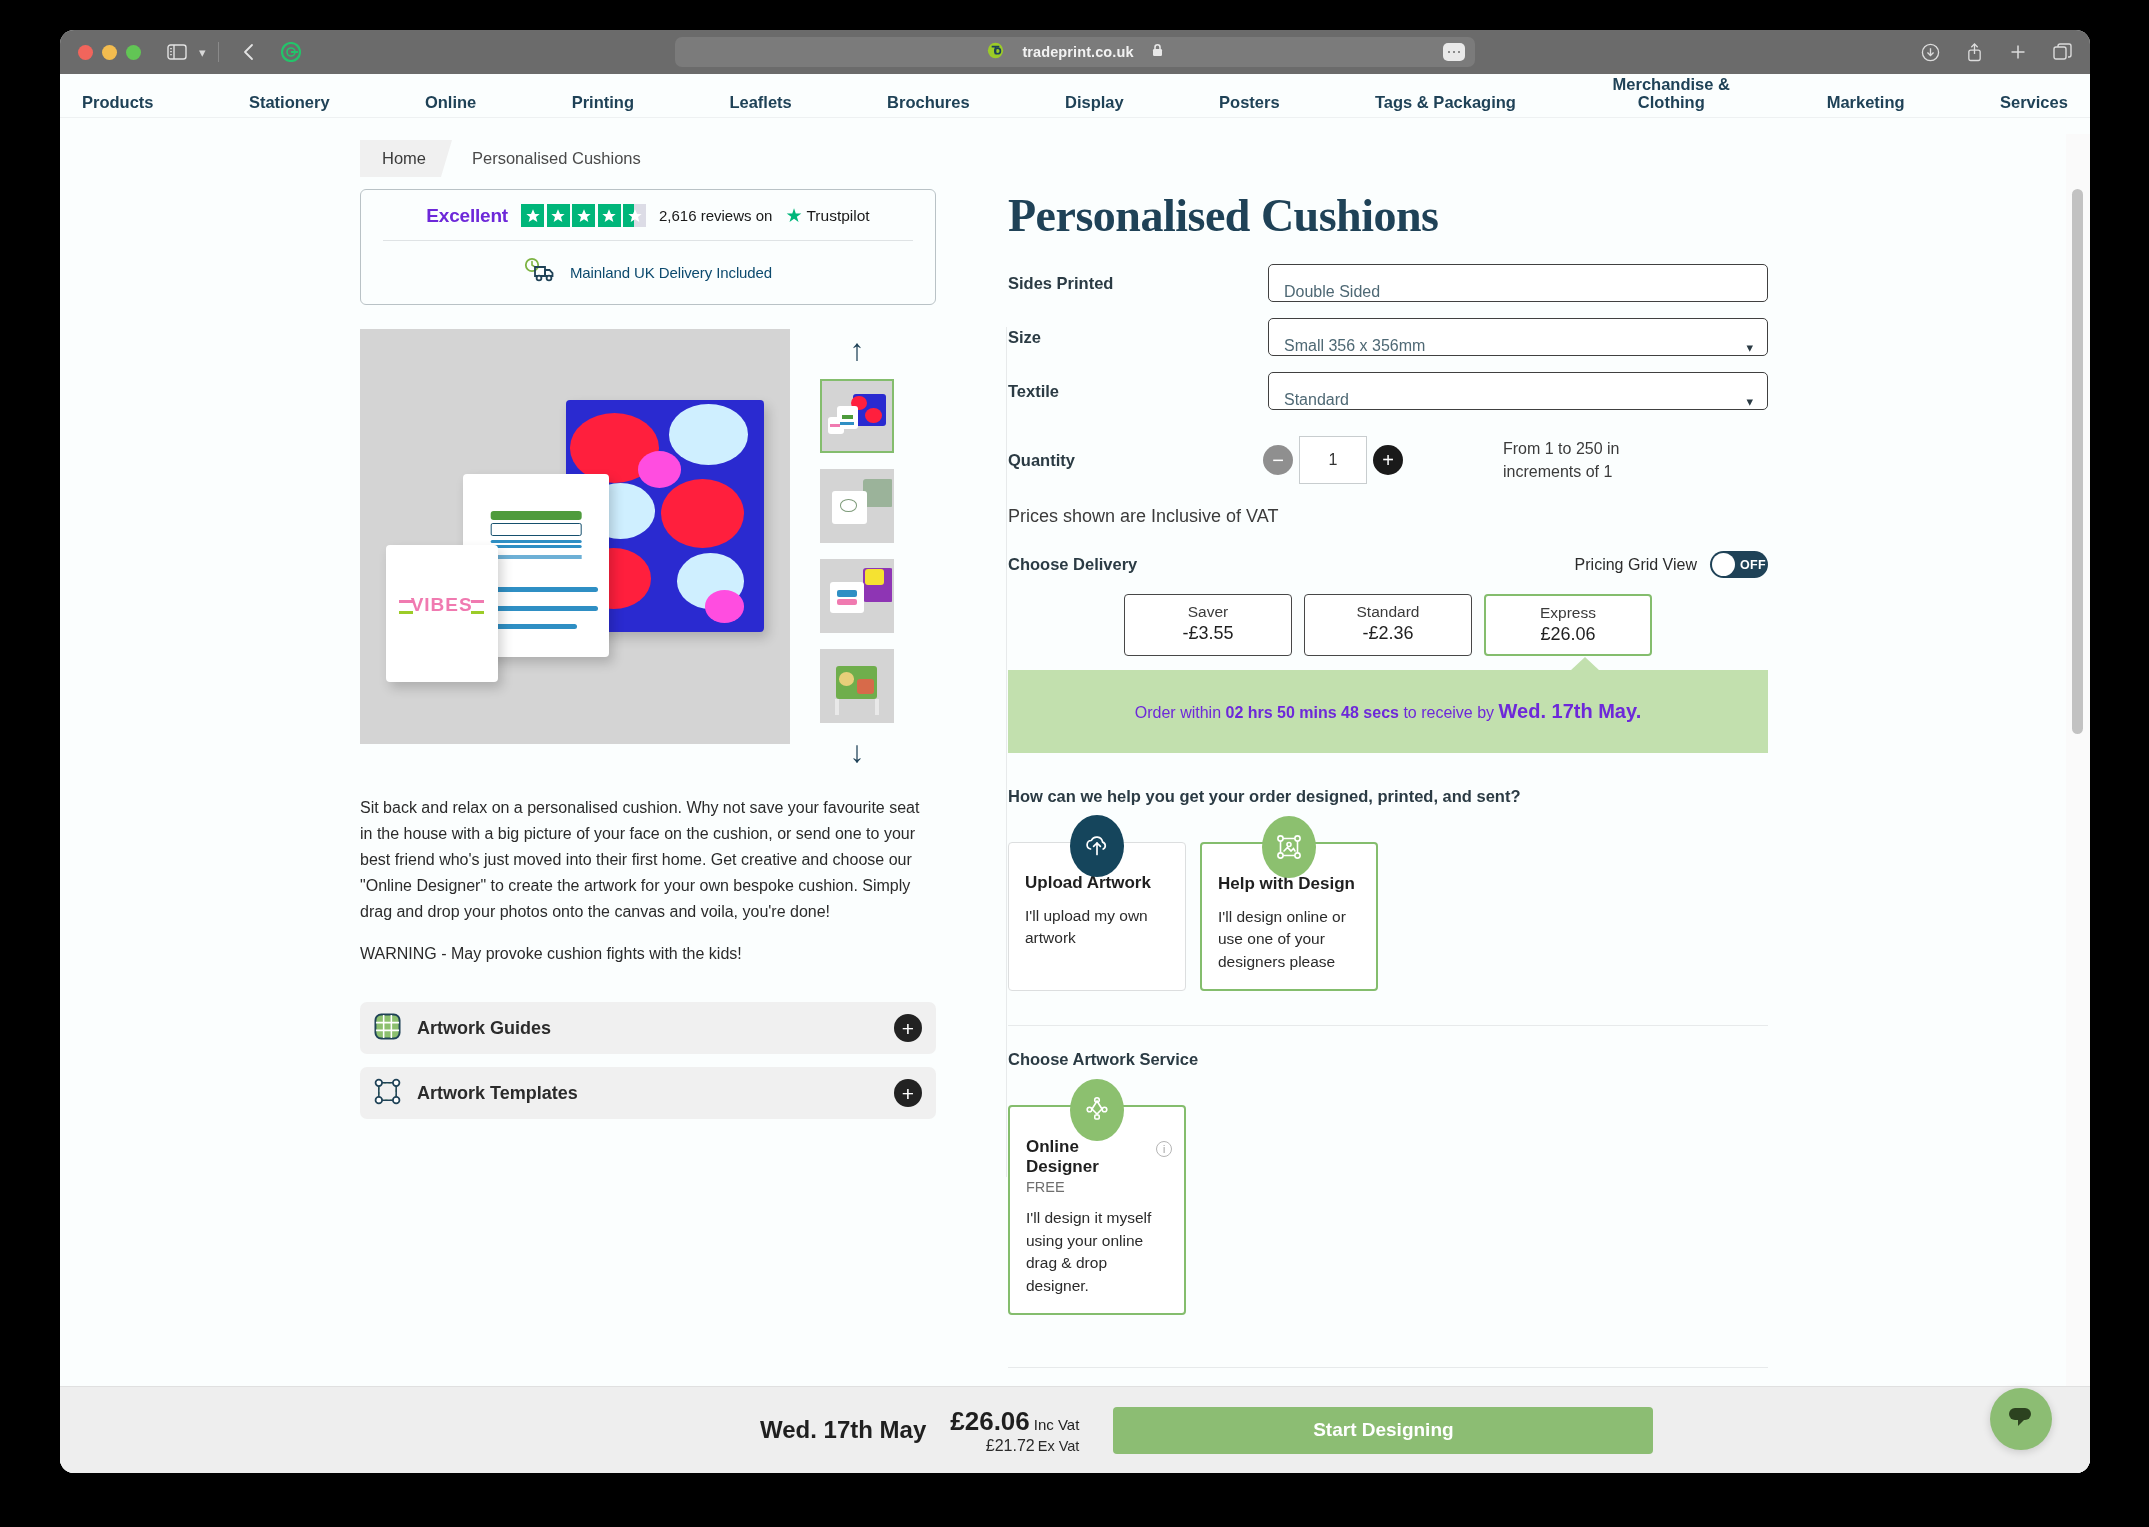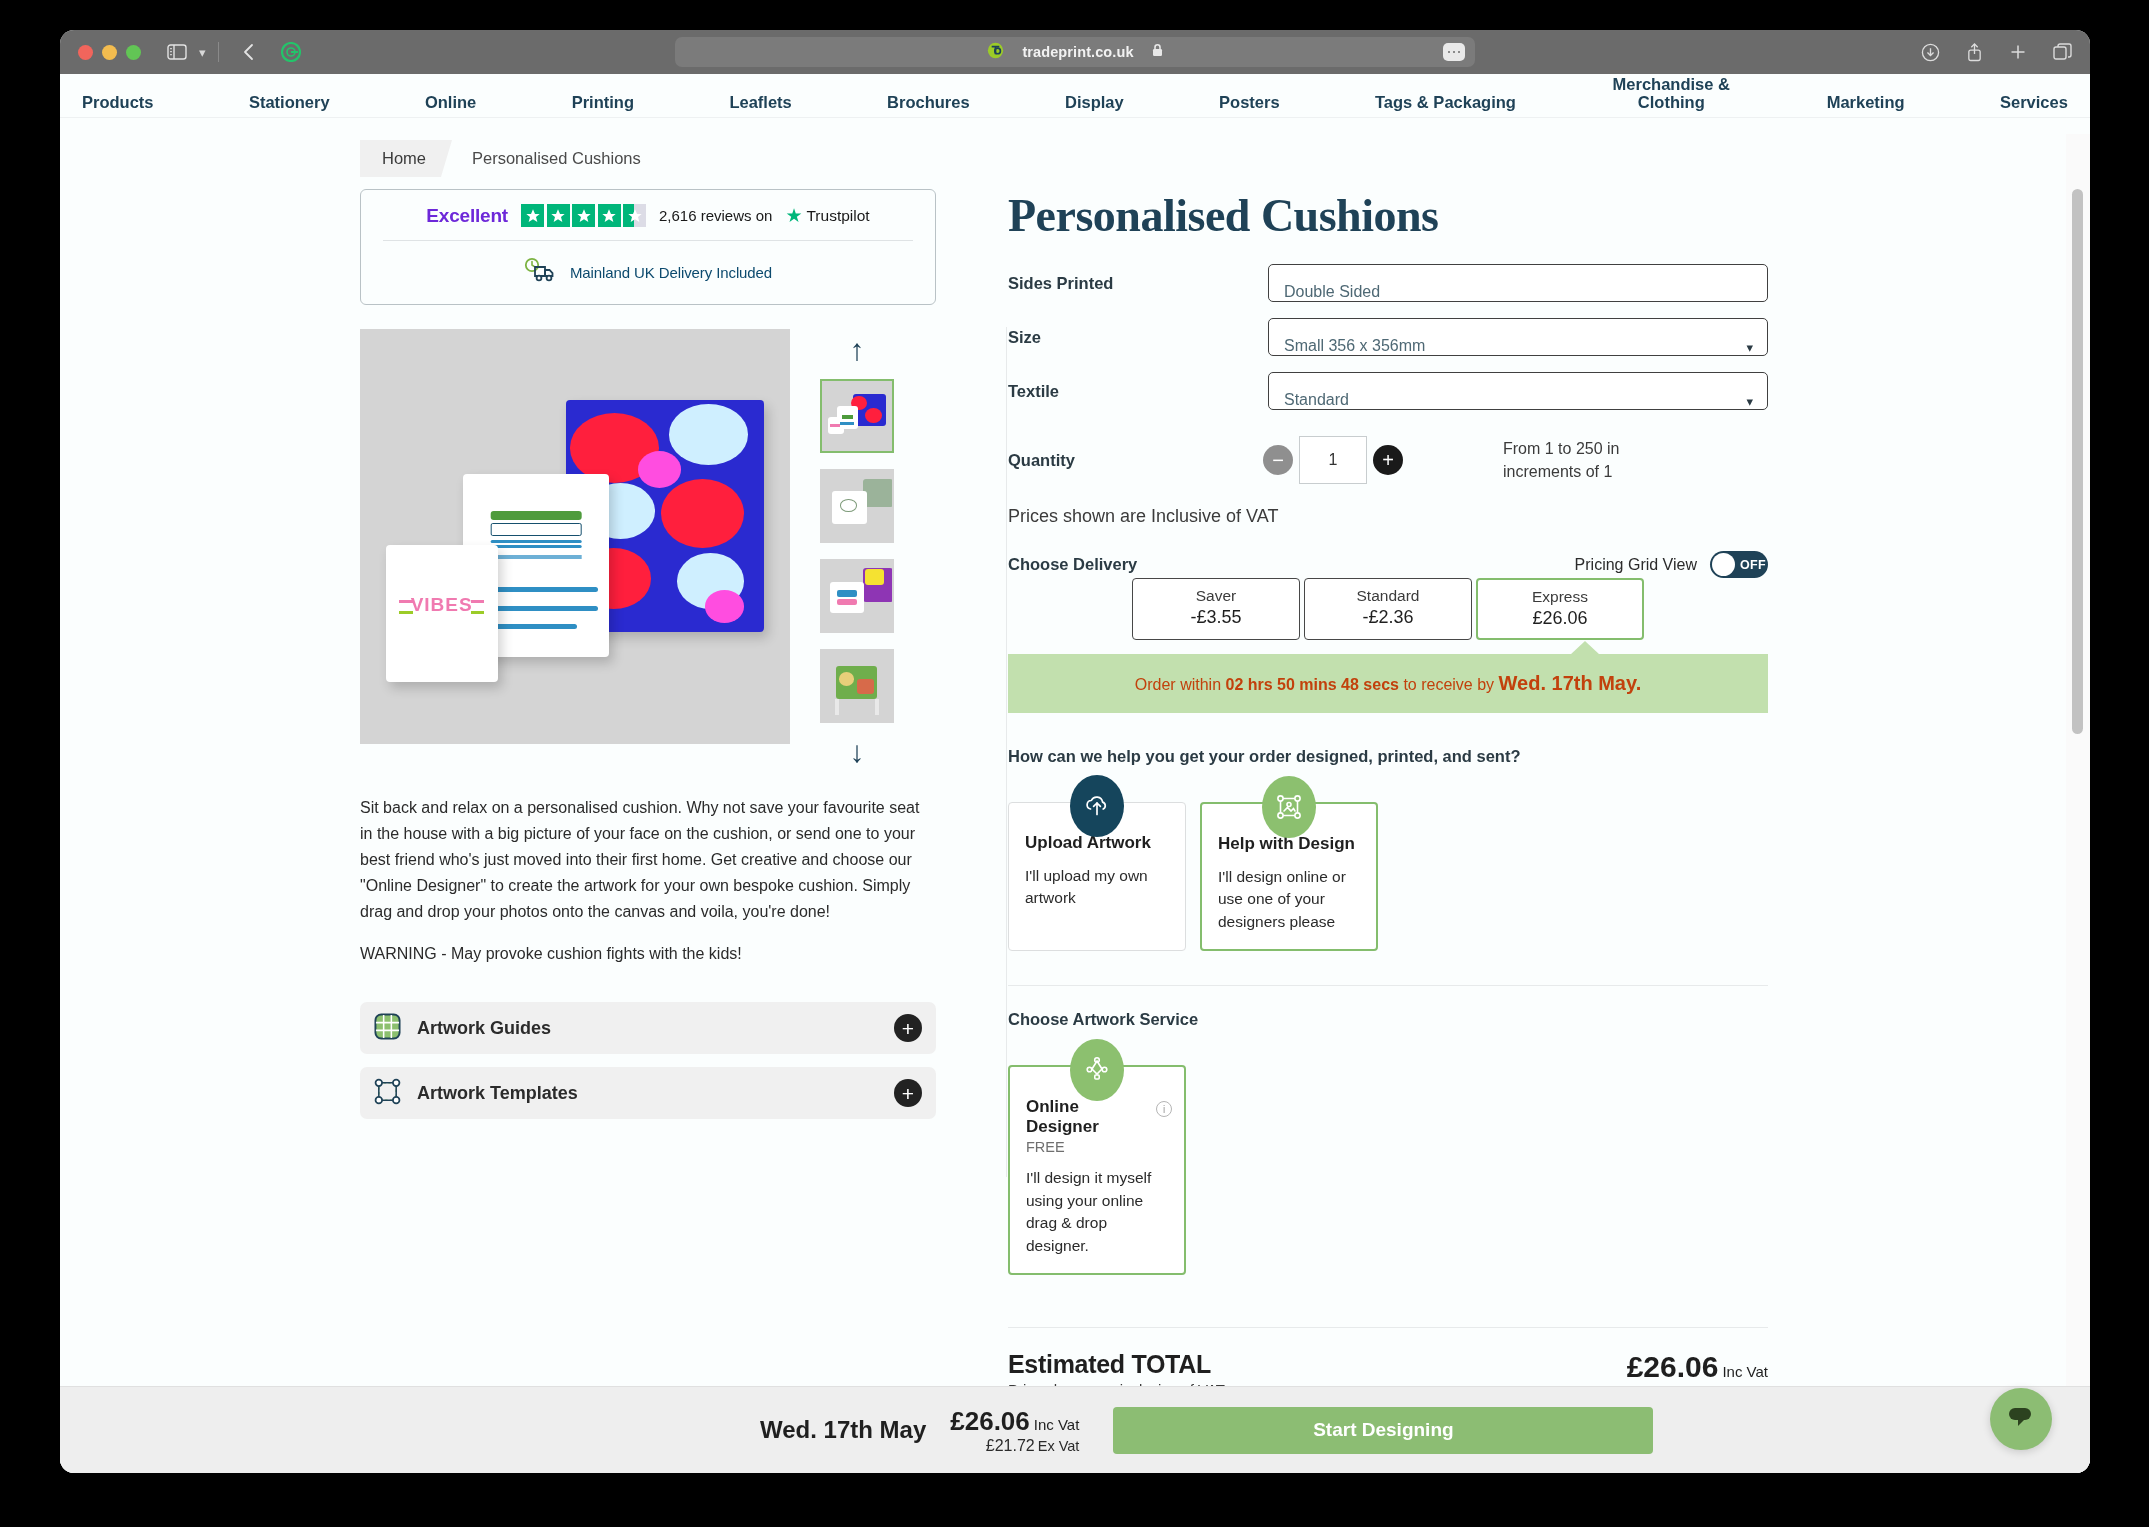--- a/index.html
+++ b/index.html
@@ -166,32 +166,32 @@
   .delivhead .h { font-weight:bold; font-size:16.5px; color:#2b3b44; }
   .toggleWrap { display:flex; align-items:center; gap:13px;margin-left:44px; }
   .toggleWrap .tl { font-size:16px; color:#2b2b2b; }
   .toggle {
     width:58px; height:27px; border-radius:14px; background:#1f4257;
     display:flex; align-items:center; padding:2px; cursor:pointer;
   }
   .knob { width:23px; height:23px; border-radius:50%; background:#fff; }
   .toggle .off { color:#fff; font-size:12.5px; font-weight:bold; margin-left:5px; letter-spacing:.3px; }
 
-  .delivopts { display:flex; gap:4px; justify-content:center; }
+  .delivopts { display:flex; gap:12px; justify-content:center; margin-top:16px; }
   .dopt {
     width:168px; border:1px solid #474747; border-radius:4px;
     text-align:center; padding:8px 0 9px; background:#fff; cursor:pointer;
   }
   .dopt.sel { border:2px solid #84bd6d; }
   .dopt .n { font-size:15.5px; color:#3b3b3b; }
   .dopt .p { font-size:18px; color:#1f1f1f; margin-top:2px; }
 
   .banner {
     position:relative; margin-top:14px; background:#c2e0ae;
-    text-align:center; padding:18px 0; font-size:16px; color:#c2410c;
+    text-align:center; padding:30px 0; font-size:16px; color:#6d28d9;
   }
   .banner .ptr {
     position:absolute; top:-13px; left:74%; width:0; height:0;
     border-left:15px solid transparent; border-right:15px solid transparent;
     border-bottom:14px solid #c2e0ae;
   }
   .banner b { font-weight:bold; }
   .banner .date { font-weight:bold; font-size:20px; }
 
   .qhead { margin-top:34px; font-weight:bold; font-size:16.5px; color:#2b3b44; }

